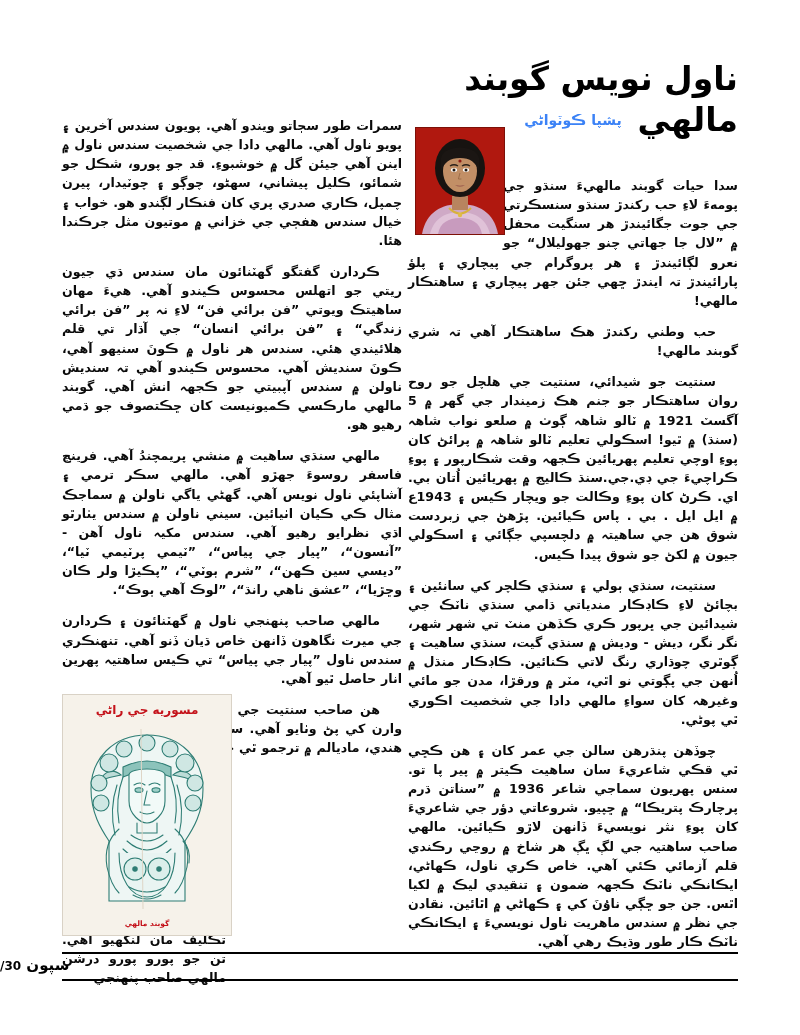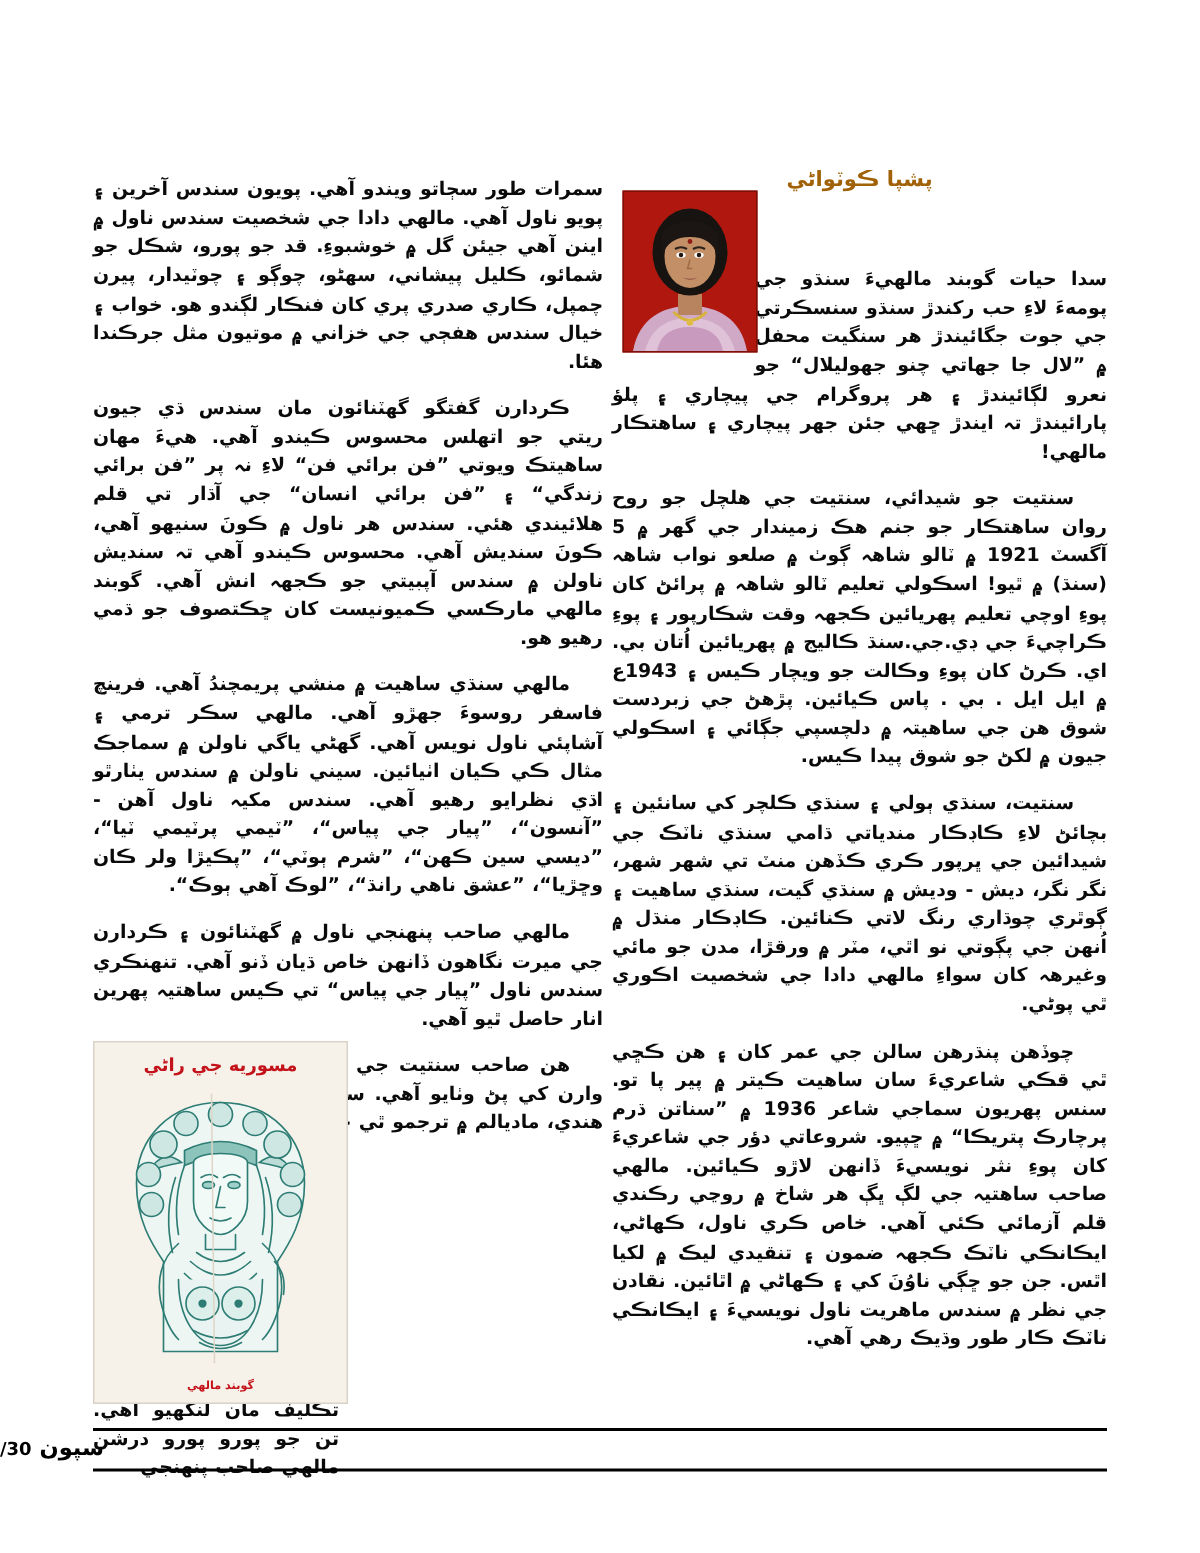--- a/index.html
+++ b/index.html
@@ -42,21 +42,21 @@
 
   .byline {
     position: absolute;
     right: 62px;
     top: 112px;
     width: 330px;
     text-align: center;
     direction: rtl;
     font-size: 14px;
     font-weight: bold;
-    color: #a16207;
+    color: #3b82f6;
   }
 
   
   .col {
     position: absolute;
     direction: rtl;
     text-align: justify;
     text-align-last: right;
     font-size: 12.6px;
     line-height: 1.52;
@@ -184,20 +184,21 @@
     font-size: 12px;
     direction: ltr;
     display: inline-block;
   }
 </style>
 </head>
 <body>
 
 <div class="page">
 
+  <div class="headline">ناول نويس گوبند مالهي</div>
 
   <div class="byline">پشپا ڪوٽواڻي</div>
 
   <div class="portrait">
     <svg class="pshape" viewBox="0 0 88 106" preserveAspectRatio="none">
       <rect x="0" y="0" width="88" height="106" fill="#b0180f"></rect>
 
       <path d="M6 106 C10 84 26 76 44 76 C62 76 78 84 82 106 Z" fill="#cfa9c6"></path>
       <path d="M14 106 C18 90 30 84 44 84 C58 84 70 90 74 106 Z" fill="#e0c2d8"></path>
       <path d="M22 106 C24 95 32 90 44 90 C56 90 64 95 66 106 Z" fill="#c89bbe"></path>
@@ -226,20 +227,21 @@
       <path d="M39 57 q5 3 10 0 q-5 1.6 -10 0" fill="#8d4a45"></path>
 
       <path d="M33 80 q11 11 22 0" stroke="#d7b23c" stroke-width="2" fill="none"></path>
       <circle cx="44" cy="87" r="2.2" fill="#e0bc46"></circle>
     </svg>
   </div>
 
   <div class="col col-right">
     <div class="portrait-shim"></div>
     <p class="no-indent">سدا حيات گوبند مالهيءَ سنڌو جي پومهءَ لاءِ حب رکندڙ سنڌو سنسڪرتي جي جوت جگائيندڙ هر سنگيت محفل ۾ ”لال جا جهاتي چنو جهوليلال“ جو نعرو لڳائيندڙ ۽ هر پروگرام جي پيچاري ۽ پلؤ پارائيندڙ تہ ايندڙ ڇهي جئن جهر پيچاري ۽ ساهتڪار مالهي!</p>
+    <p>حب وطني رکندڙ هڪ ساهتڪار آهي تہ شري گوبند مالهي!</p>
     <p>سنتيت جو شيدائي، سنتيت جي هلچل جو روح روان ساهتڪار جو جنم هڪ زميندار جي گهر ۾ 5 آگسٽ 1921 ۾ ٽالو شاهہ ڳوٺ ۾ صلعو نواب شاهہ (سنڌ) ۾ ٿيو! اسڪولي تعليم ٽالو شاهہ ۾ پرائڻ کان پوءِ اوچي تعليم پهريائين ڪجهہ وقت شڪارپور ۽ پوءِ ڪراچيءَ جي ڊي.جي.سنڌ ڪاليج ۾ پهريائين اُتان بي. اي. ڪرڻ کان پوءِ وڪالت جو ويچار ڪيس ۽ 1943ع ۾ ايل ايل . بي . پاس ڪيائين. پڙهڻ جي زبردست شوق هن جي ساهيتہ ۾ دلچسپي جڳائي ۽ اسڪولي جيون ۾ لکڻ جو شوق پيدا ڪيس.</p>
     <p>سنتيت، سنڌي ٻولي ۽ سنڌي ڪلچر کي سانئين ۽ بچائڻ لاءِ ڪاڊڪار مندياتي ڌامي سنڌي ناٽڪ جي شيدائين جي ڀرپور ڪري ڪڏهن منٽ تي شهر شهر، نگر نگر، ديش - وديش ۾ سنڌي گيت، سنڌي ساهيت ۽ ڳوٿري چوڌاري رنگ لاتي ڪنائين. ڪاڊڪار منڌل ۾ اُنهن جي پڳوتي نو اٿي، مٽر ۾ ورقڙا، مدن جو مائي وغيرهہ کان سواءِ مالهي دادا جي شخصيت اڪوري ٿي پوڻي.</p>
     <p>چوڏهن پنڌرهن سالن جي عمر کان ۽ هن ڪڇي ٿي قڪي شاعريءَ سان ساهيت ڪيتر ۾ پير پا تو. سنس پهريون سماجي شاعر 1936 ۾ ”سناتن ڌرم پرچارڪ پتريڪا“ ۾ ڇپيو. شروعاتي دؤر جي شاعريءَ کان پوءِ نثر نويسيءَ ڏانهن لاڙو ڪيائين. مالهي صاحب ساهتيہ جي لڳ ڀڳ هر شاخ ۾ روڃي رڪندي قلم آزمائي ڪئي آهي. خاص ڪري ناول، ڪهاڻي، ايڪانڪي ناٽڪ ڪجهہ ضمون ۽ تنقيدي ليڪ ۾ لکيا اٿس. جن جو ڇڳي ناوُنَ کي ۽ ڪهاڻي ۾ اٿائين. نقادن جي نظر ۾ سندس ماهريت ناول نويسيءَ ۽ ايڪانڪي ناٽڪ ڪار طور وڌيڪ رهي آهي.</p>
   </div>
 
   <div class="col col-left">
     <p class="no-indent">سمرات طور سڄاتو ويندو آهي. پويون سندس آخرين ۽ پويو ناول آهي. مالهي دادا جي شخصيت سندس ناول ۾ اينن آهي جيئن گل ۾ خوشبوءِ. قد جو پورو، شڪل جو شمائو، ڪليل پيشاني، سهڻو، چوڳو ۽ چوٽيدار، پيرن چمپل، ڪاري صدري پري کان فنڪار لڳندو هو. خواب ۽ خيال سندس هفڄي جي خزاني ۾ موتيون مثل جرڪندا هئا.</p>
     <p>ڪردارن گفتگو گهٽنائون مان سندس ڌي جيون ريتي جو اتهلس محسوس ڪيندو آهي. هيءَ مهان ساهيتڪ ويوتي ”فن برائي فن“ لاءِ نہ پر ”فن برائي زندگي“ ۽ ”فن برائي انسان“ جي آڌار تي قلم هلائيندي هئي. سندس هر ناول ۾ ڪونَ سنيهو آهي، ڪونَ سنديش آهي. محسوس ڪيندو آهي تہ سنديش ناولن ۾ سندس آپبيتي جو ڪجهہ انش آهي. گوبند مالهي مارڪسي ڪميونيست کان ڇڪتصوف جو ڌمي رهيو هو.</p>
     <p>مالهي سنڌي ساهيت ۾ منشي پريمچندُ آهي. فرينچ فاسفر روسوءَ جهڙو آهي. مالهي سڪر ترمي ۽ آشاپئي ناول نويس آهي. گهڻي ياگي ناولن ۾ سماجڪ مثال ڪي ڪيان اٺيائين. سيني ناولن ۾ سندس يٺارٿو اڌي نظرايو رهيو آهي. سندس مکيہ ناول آهن - ”آنسون“، ”پيار جي پياس“، ”ٽيمي پرٽيمي ٽيا“، ”ديسي سين ڪهن“، ”شرم ٻوٽي“، ”پڪيڙا ولر ڪان وڇڙيا“، ”عشق ناهي رانڌ“، ”لوڪ آهي ٻوڪ“.</p>
     <p>مالهي صاحب پنهنجي ناول ۾ گهٽنائون ۽ ڪردارن جي ميرت نگاهون ڏانهن خاص ڌيان ڏنو آهي. تنهنڪري سندس ناول ”پيار جي پياس“ تي ڪيس ساهتيہ پهرين انار حاصل ٿيو آهي.</p>

